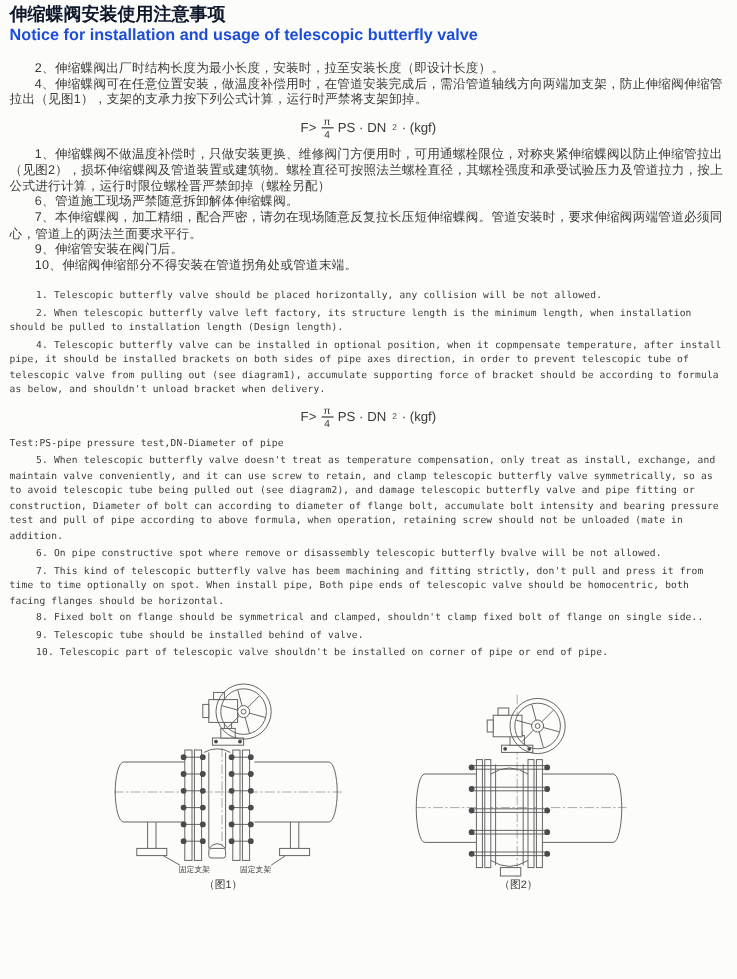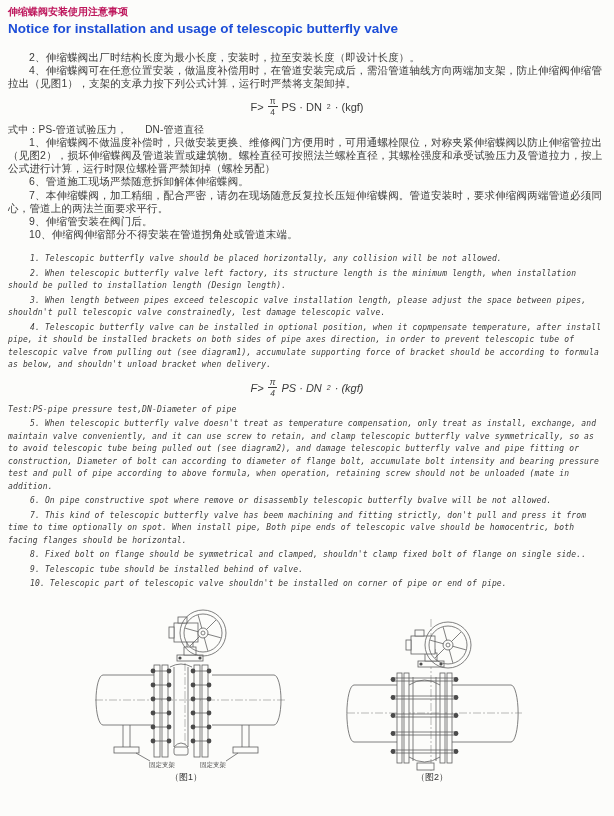--- a/index.html
+++ b/index.html
@@ -2,30 +2,30 @@
 <html><head>
 <meta charset="utf-8">
 <style>
   html,body{margin:0;padding:0;}
   body{
     width:614px;height:816px;overflow:hidden;
     background:#fcfcfa;color:#3a3a3a;
     font-family:"Liberation Sans",sans-serif;
   }
   .page{padding:5px 8px 0 8px;}
-  .title-zh{color:#be185d;font-weight:bold;font-size:10px;line-height:15px;font-family:Liberation Mono, monospace;}
+  .title-zh{color:#0f172a;font-weight:bold;font-size:15px;line-height:15px;}
   .title-en{color:#1d4ed8;font-weight:bold;font-size:13.5px;line-height:17px;margin-bottom:14px;}
   .cn p{font-size:10.5px;line-height:13.2px;margin:0;text-indent:21px;letter-spacing:0.2px;}
   .cn p.where{text-indent:0;white-space:pre;font-size:10px;}
   .en p{
     font-family:"DejaVu Sans Mono","Liberation Mono",monospace;
     font-size:8px;line-height:12.5px;margin:2px 0;text-indent:22px;letter-spacing:0.15px;
   }
   .en p.test{text-indent:0;margin-top:5px;}
-  .en{margin-top:12px;font-style:italic;}
+  .en{margin-top:12px;}
   .formula{
     display:flex;justify-content:center;align-items:center;gap:4px;
     font-size:11px;margin:6px 0;color:#3a3a3a;
     font-family:"Liberation Sans",sans-serif;letter-spacing:0;
   }
   .frac{display:inline-flex;flex-direction:column;align-items:center;font-size:8.5px;line-height:1;}
   .frac .num{border-bottom:1px solid #3a3a3a;padding:0 2px 1px 2px;}
   .frac .den{padding-top:1px;}
   .formula sup{font-size:7px;vertical-align:super;margin-left:1px;}
   .diagrams{display:flex;justify-content:center;align-items:flex-end;gap:55px;margin-top:6px;}
@@ -54,32 +54,30 @@
       <span>F&gt;</span>
         <span class="frac">
           <span class="num">π</span>
           <span class="den">4</span>
         </span>
         <span>PS · DN</span>
         <sup>2</sup>
         <span>· (kgf)</span>
     </div>
 
-    <p class="where">式中：PS-管道试验压力，      DN-管道直径</p>
     <p>1、伸缩蝶阀不做温度补偿时，只做安装更换、维修阀门方便用时，可用通螺栓限位，对称夹紧伸缩蝶阀以防止伸缩管拉出（见图2），损坏伸缩蝶阀及管道装置或建筑物。螺栓直径可按照法兰螺栓直径，其螺栓强度和承受试验压力及管道拉力，按上公式进行计算，运行时限位螺栓晋严禁卸掉（螺栓另配）</p>
     <p>6、管道施工现场严禁随意拆卸解体伸缩蝶阀。</p>
     <p>7、本伸缩蝶阀，加工精细，配合严密，请勿在现场随意反复拉长压短伸缩蝶阀。管道安装时，要求伸缩阀两端管道必须同心，管道上的两法兰面要求平行。</p>
     <p>9、伸缩管安装在阀门后。</p>
     <p>10、伸缩阀伸缩部分不得安装在管道拐角处或管道末端。</p>
   </div>
 
   <div class="en">
     <p>1. Telescopic butterfly valve should be placed horizontally, any collision will be not allowed.</p>
     <p>2. When telescopic butterfly valve left factory, its structure length is the minimum length, when installation should be pulled to installation length (Design length).</p>
-    <p>3. When length between pipes exceed telescopic valve installation length, please adjust the space between pipes, shouldn't pull telescopic valve constrainedly, lest damage telescopic valve.</p>
     <p>4. Telescopic butterfly valve can be installed in optional position, when it copmpensate temperature, after install pipe, it should be installed brackets on both sides of pipe axes direction, in order to prevent telescopic tube of telescopic valve from pulling out (see diagram1), accumulate supporting force of bracket should be according to formula as below, and shouldn't unload bracket when delivery.</p>
 
     <div class="formula">
       <span>F&gt;</span>
         <span class="frac">
           <span class="num">π</span>
           <span class="den">4</span>
         </span>
         <span>PS · DN</span>
         <sup>2</sup>

